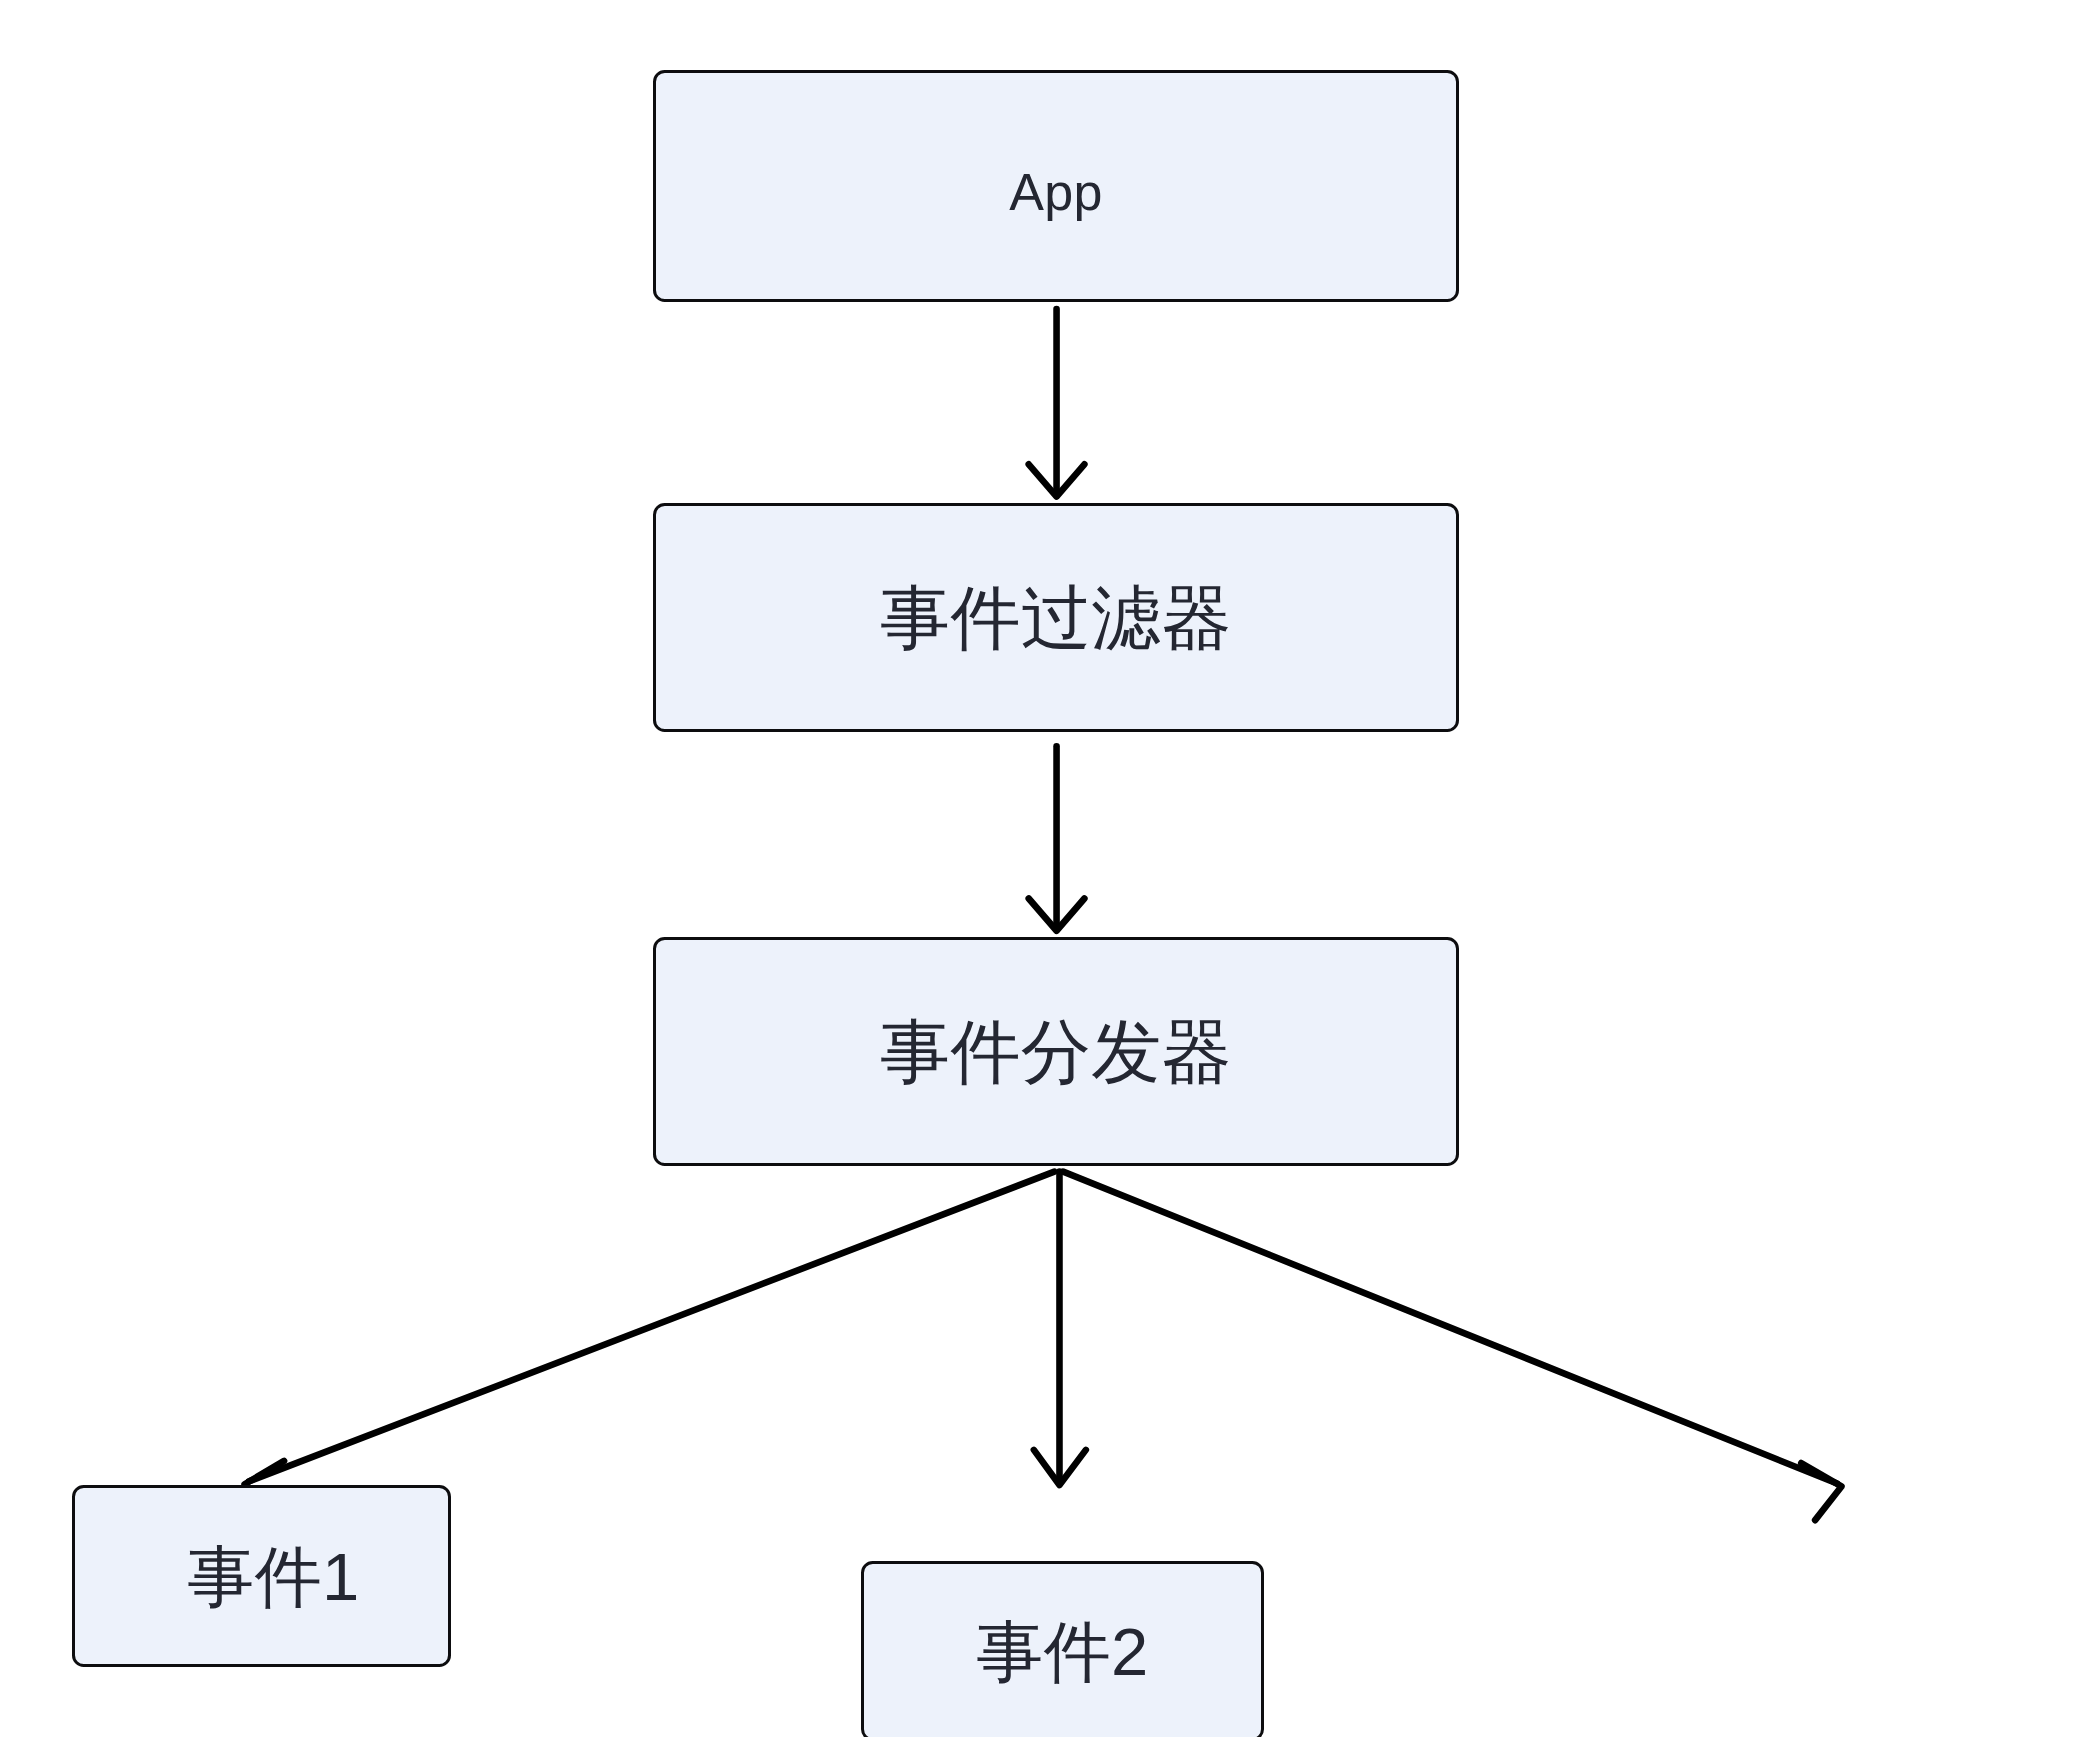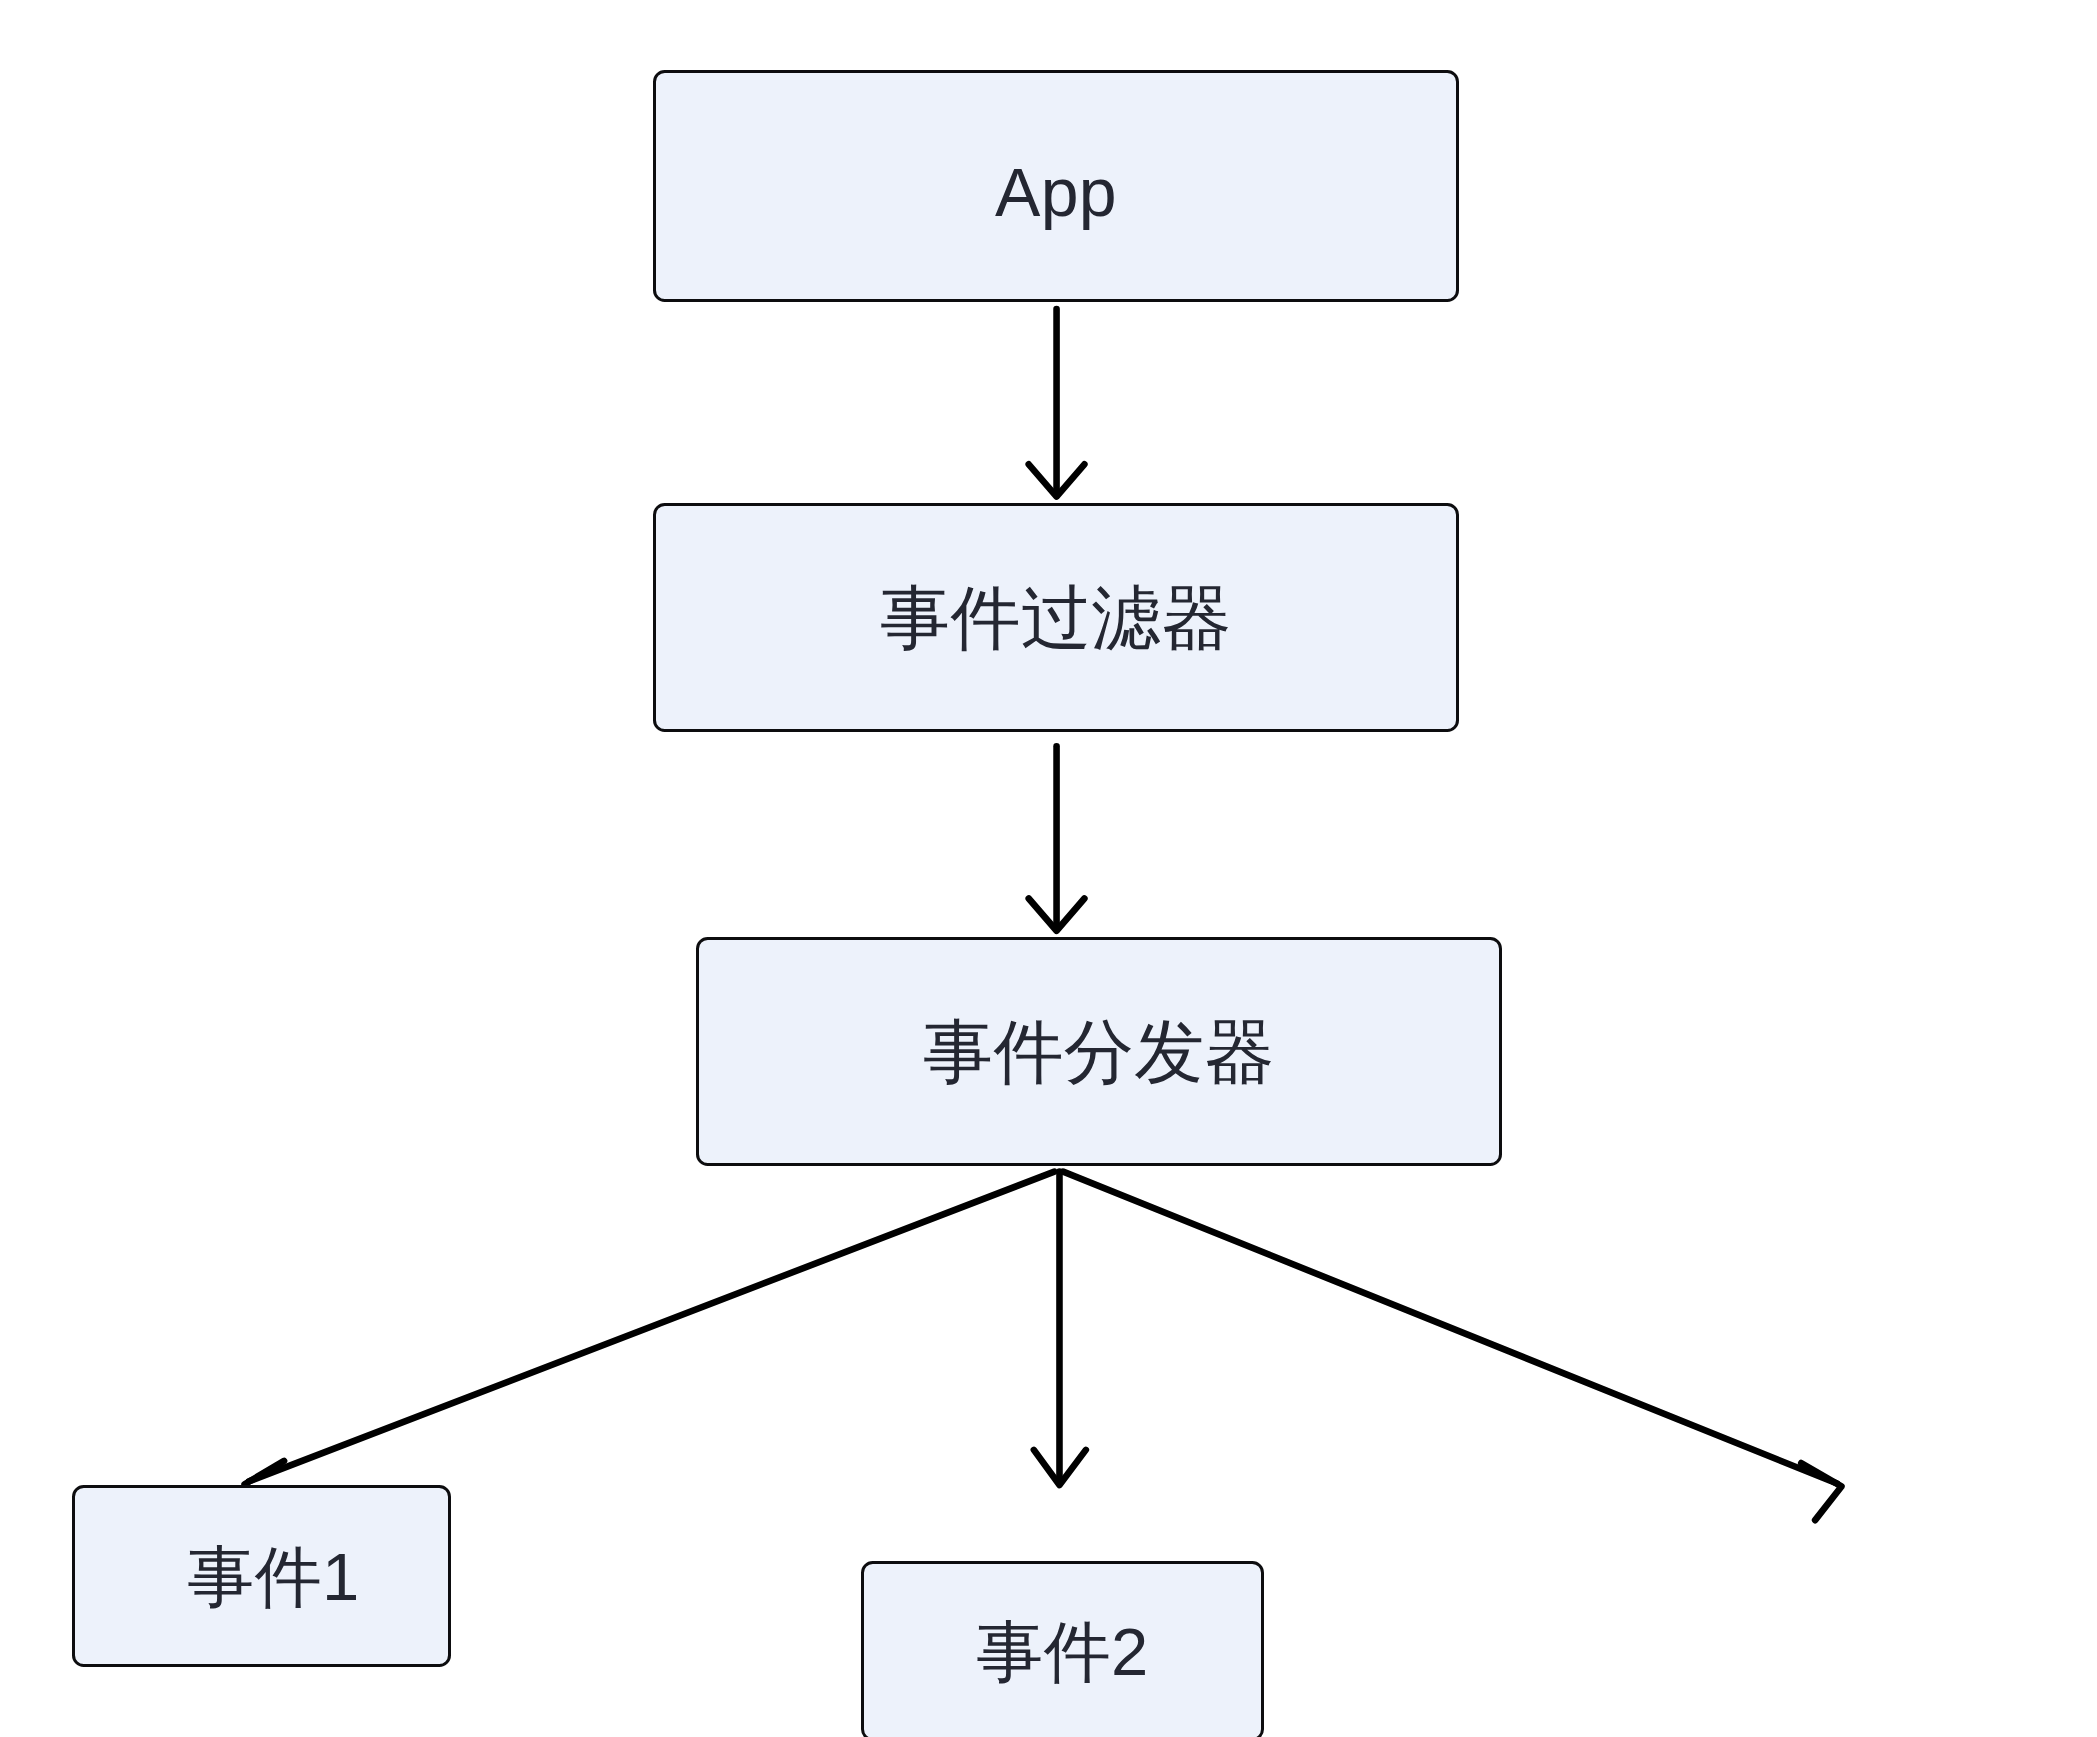--- a/index.html
+++ b/index.html
@@ -36,27 +36,27 @@
     z-index: 2;
   }
   .node-label {
     font-size: 70px;
     line-height: 1;
     letter-spacing: 0.4px;
     white-space: nowrap;
     color: #242732;
   }
   .node-label.latin {
-    font-size: 68px;
+    font-size: 52px;
     margin-top: 12px;
   }
   
   #node-app      { left: 653px;  top: 70px;   width: 806px; height: 232px; }
   #node-filter   { left: 653px;  top: 503px;  width: 806px; height: 229px; text-align: center; }
-  #node-dispatch { left: 653px;  top: 937px; width: 806px; height: 229px; margin-left: 43px; }
+  #node-dispatch { left: 653px;  top: 937px; width: 806px; height: 229px; }
   
   #node-event-1  { left: 72px;   top: 1485px; width: 379px;  height: 182px; padding-left: 24px; }
   #node-event-2  { left: 861px; top: 1561px; width: 403px;  height: 180px; }
   #node-event-3  { left: 1650px; top: 1488px; width: 376px;  height: 177px; }
   #node-event-1 .node-label,
   #node-event-2 .node-label,
   #node-event-3 .node-label { font-size: 67px; }
 </style>
 </head>
 <body>

